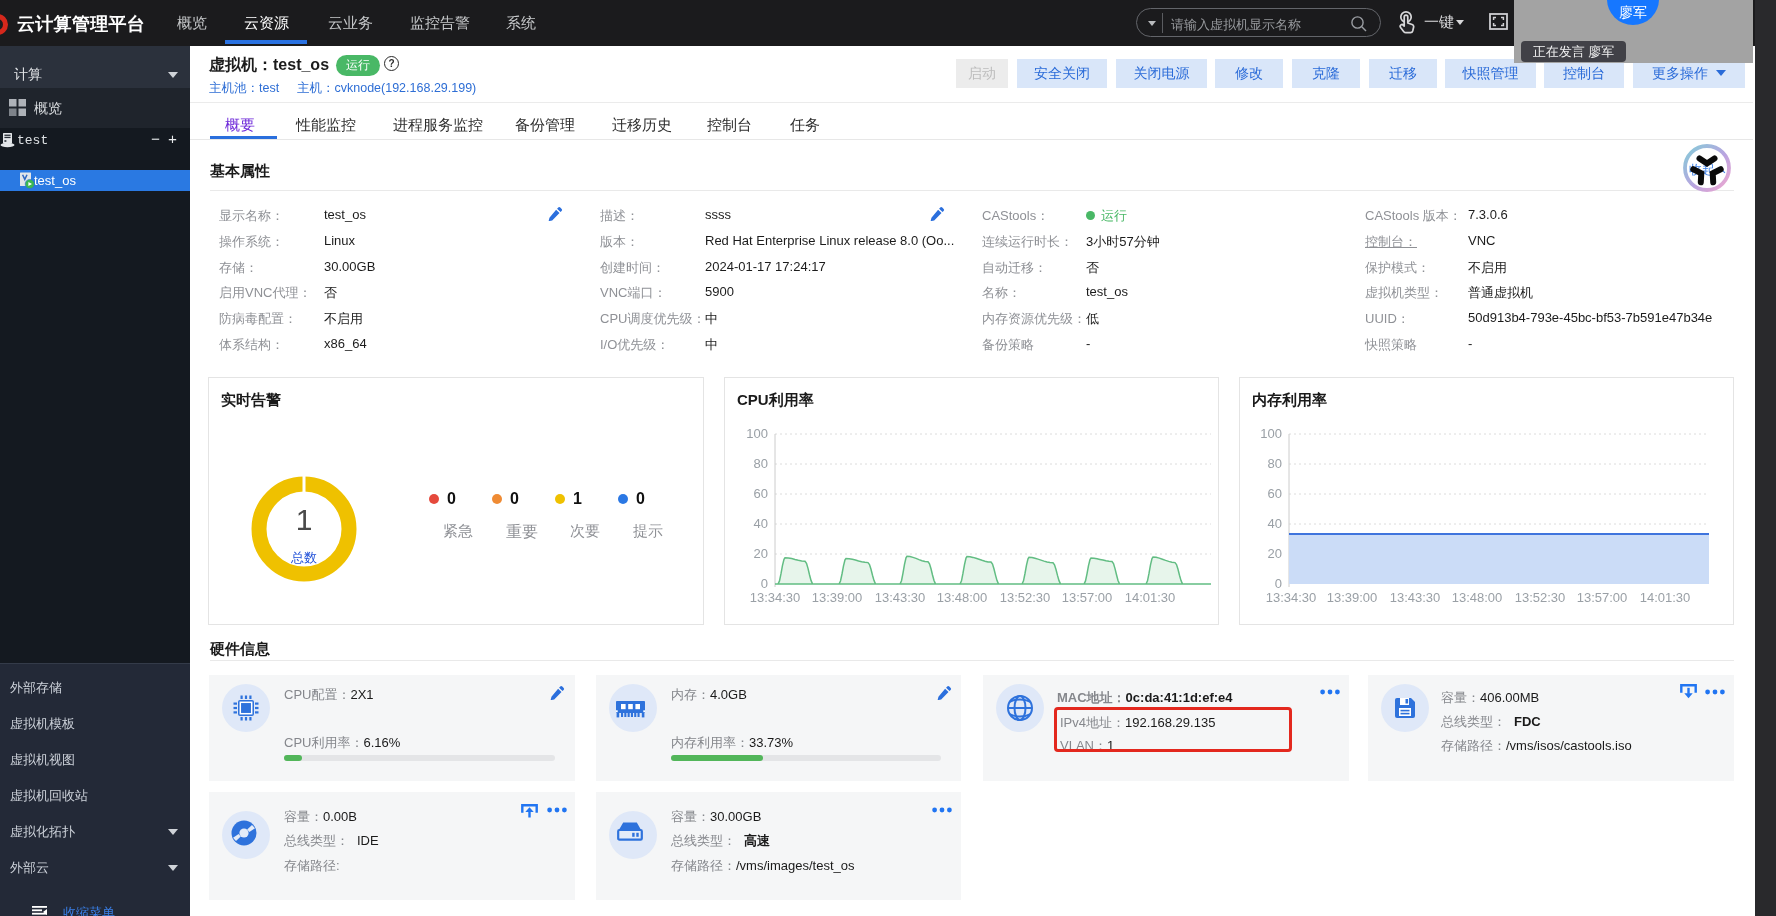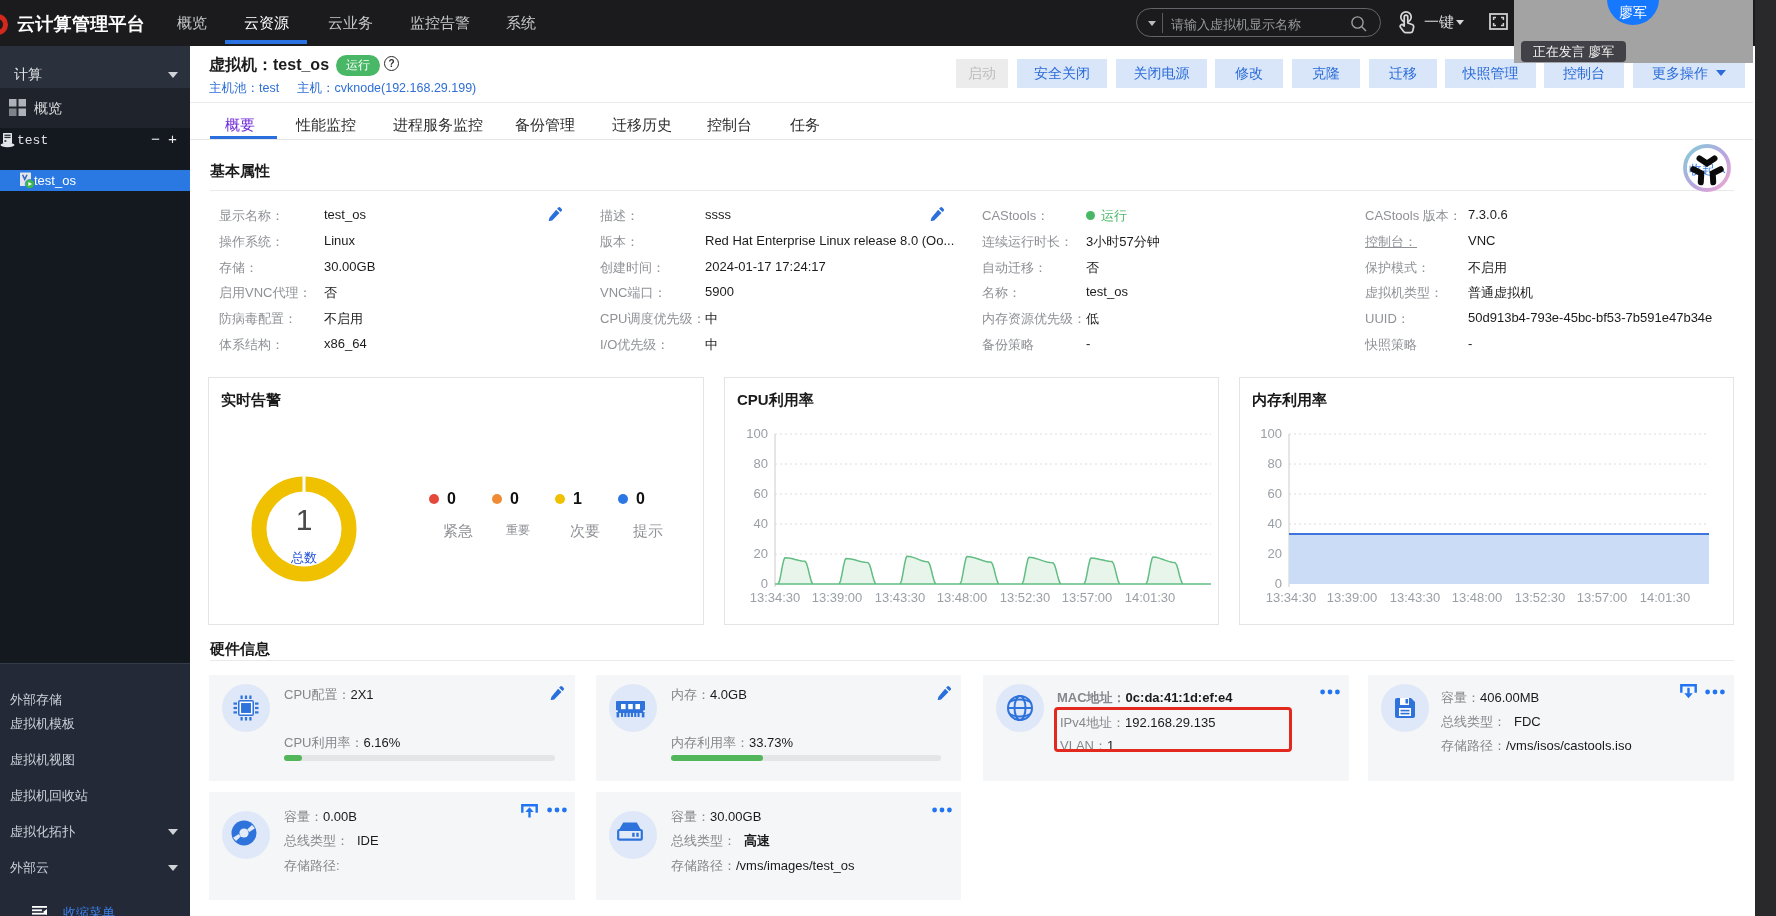--- a/index.html
+++ b/index.html
@@ -119,21 +119,21 @@
         <svg class="abs" style="left:19px;top:2px;" width="16" height="17" viewBox="0 0 16 17">
             <rect x="1" y="0.5" width="11" height="13.5" rx="0.5" fill="#e2e5e9"></rect>
             <path d="M3.6 2.8 l2.2 4.6 2.2 -4.6" fill="none" stroke="#3268c2" stroke-width="1.5"></path>
             <circle cx="10.8" cy="12" r="4.6" fill="#3cb852" stroke="#2a6fd8" stroke-width="0.6"></circle>
             <path d="M9.4 9.9 l3.6 2.1 -3.6 2.1z" fill="#fff"></path>
           </svg>
         <span style="margin-left:34px;">test_os</span>
       </div>
     </div>
     <div class="secC">
-      <div class="citem" style="top:15px;margin-top:12px;">外部存储</div>
+      <div class="citem" style="top:15px;">外部存储</div>
       <div class="citem" style="top:51px;">虚拟机模板</div>
       <div class="citem" style="top:87px;">虚拟机视图</div>
       <div class="citem" style="top:123px;">虚拟机回收站</div>
       <div class="citem" style="top:159px;">虚拟化拓扑</div>
       <div class="caret" style="right:12px;top:165px;"></div>
       <div class="citem" style="top:195px;">外部云</div>
       <div class="caret" style="right:12px;top:201px;"></div>
       <svg class="abs" style="left:32px;top:242px;" width="15" height="12" viewBox="0 0 15 12">
           <rect x="0" y="0" width="15" height="1.8" fill="#fff"></rect>
           <rect x="0" y="3.4" width="10" height="1.8" fill="#fff"></rect>
@@ -268,21 +268,21 @@
           <circle cx="53" cy="53" r="45" fill="none" stroke="#efc100" stroke-width="15"></circle>
           <rect x="51.5" y="0" width="3" height="17" fill="#fff"></rect>
         </svg>
         <div class="abs" style="left:53px;top:125px;width:84px;text-align:center;font-size:30px;color:#4a4a4a;">1</div>
         <div class="abs" style="left:53px;top:171px;width:84px;text-align:center;font-size:13px;color:#1d4ed8;">总数</div>
         <div class="abs" style="left:220px;top:116px;width:10px;height:10px;border-radius:50%;background:#e5493c;"></div>
         <div class="abs" style="left:238px;top:112px;font-size:16px;font-weight:bold;color:#111;">0</div>
         <div class="abs" style="left:234px;top:144px;font-size:15px;color:#8f9196;">紧急</div>
         <div class="abs" style="left:283px;top:116px;width:10px;height:10px;border-radius:50%;background:#ef8b34;"></div>
         <div class="abs" style="left:301px;top:112px;font-size:16px;font-weight:bold;color:#111;">0</div>
-        <div class="abs" style="left:297px;top:144px;font-size:12px;color:#8f9196;">重要</div>
+        <div class="abs" style="left:297px;top:144px;font-size:16px;color:#8f9196;">重要</div>
         <div class="abs" style="left:346px;top:116px;width:10px;height:10px;border-radius:50%;background:#efc100;"></div>
         <div class="abs" style="left:364px;top:112px;font-size:16px;font-weight:bold;color:#111;">1</div>
         <div class="abs" style="left:361px;top:144px;font-size:15px;color:#8f9196;">次要</div>
         <div class="abs" style="left:409px;top:116px;width:10px;height:10px;border-radius:50%;background:#2b78e4;"></div>
         <div class="abs" style="left:427px;top:112px;font-size:16px;font-weight:bold;color:#111;">0</div>
         <div class="abs" style="left:424px;top:144px;font-size:15px;color:#8f9196;">提示</div>
       </div>
       <div class="card" style="left:534px;width:495px;">
         <div class="ctitle">CPU利用率</div>
         <svg class="abs" style="left:0;top:0;" width="495" height="246" viewBox="0 0 495 246">
@@ -449,21 +449,21 @@
         <div class="icircle" style="left:13px;top:9px;"></div>
         <svg class="abs" style="left:25px;top:21px;" width="24" height="24" viewBox="0 0 24 24">
             <path d="M2 4 a2 2 0 0 1 2-2 h14 l4 4 v14 a2 2 0 0 1 -2 2 H4 a2 2 0 0 1 -2-2z" fill="#2e72dc"></path>
             <rect x="7" y="2" width="9" height="7" fill="#fff"></rect>
             <rect x="12.5" y="3" width="2.6" height="4.5" fill="#2e72dc"></rect>
             <rect x="6" y="12" width="12" height="8" fill="#fff"></rect>
             <rect x="7.5" y="13.8" width="9" height="1.6" fill="#2e72dc"></rect>
             <rect x="7.5" y="16.8" width="9" height="1.6" fill="#2e72dc"></rect>
           </svg>
         <div class="abs" style="left:73px;top:13px;"><span class="hlbl">容量：</span><span class="hval">406.00MB</span></div>
-        <div class="abs" style="left:73px;top:37px;"><span class="hlbl">总线类型：</span><span class="hval" style="margin-left:8px;">FDC</span></div>
+        <div class="abs" style="left:73px;top:37px;"><span class="hlbl">总线类型：</span><span class="hval" style="margin-left:8px;font-weight:bold;">FDC</span></div>
         <div class="abs" style="left:73px;top:61px;"><span class="hlbl">存储路径：</span><span class="hval">/vms/isos/castools.iso</span></div>
         <svg class="abs" style="left:312px;top:9px;" width="17" height="15" viewBox="0 0 17 15">
             <path d="M1.3 8.8 V1.3 H15.7 V8.8" fill="none" stroke="#2175f2" stroke-width="2.4"></path>
             <rect x="7.3" y="3.8" width="2.4" height="6" fill="#2175f2"></rect>
             <path d="M4.3 9.3 h8.4 L8.5 14.2z" fill="#2175f2"></path>
           </svg>
         <svg class="abs" style="left:337px;top:14px;" width="20" height="6" viewBox="0 0 20 6">
             <g fill="#2175f2">
               <circle cx="2.6" cy="3" r="2.4"></circle>
               <circle cx="10" cy="3" r="2.4"></circle>

